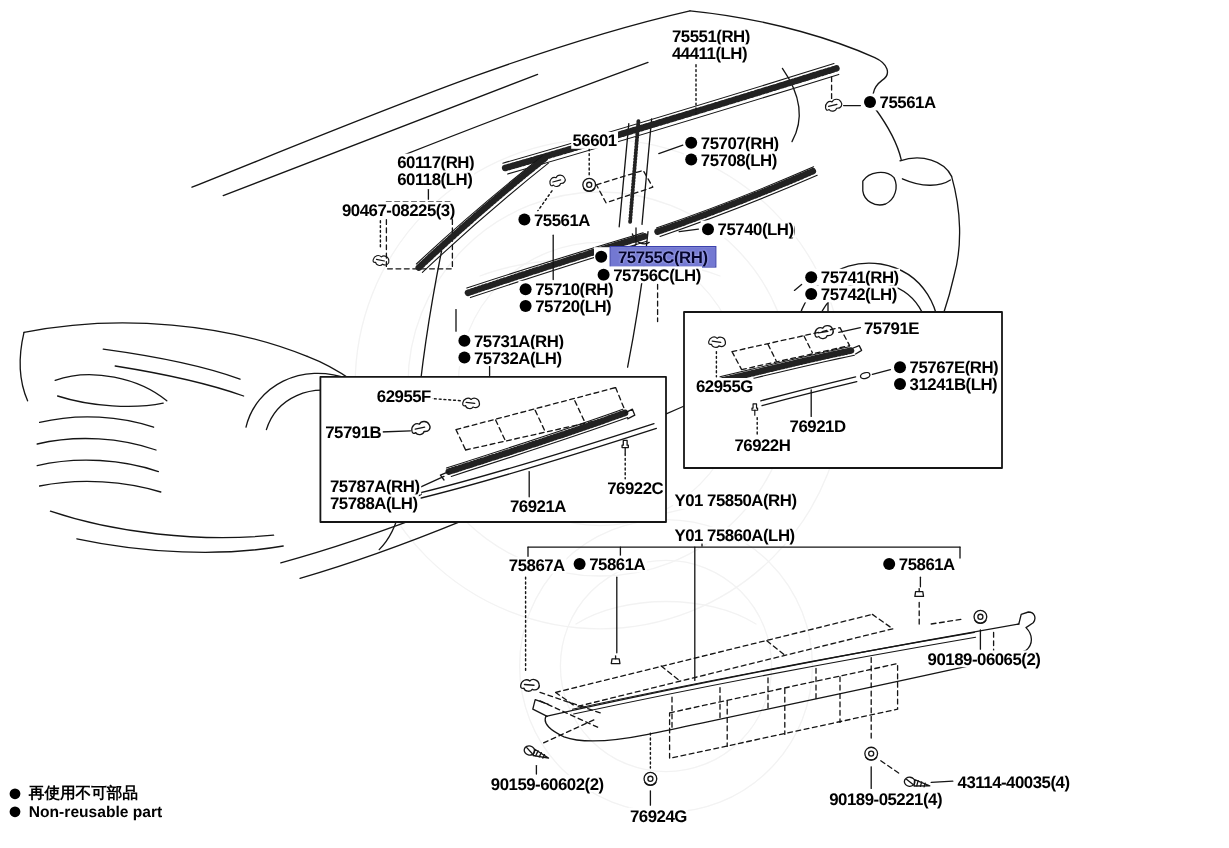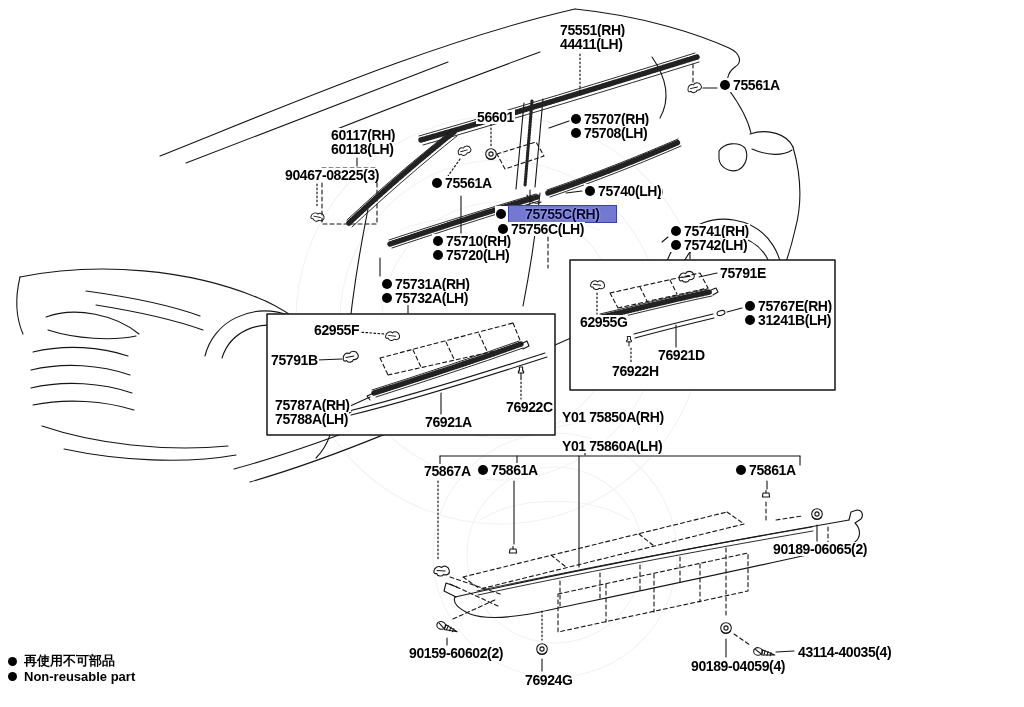--- a/index.html
+++ b/index.html
@@ -13,21 +13,21 @@
   #art .thin{stroke-width:0.9;}
   #art .dash{stroke-dasharray:4,3;}
   #art .dotl{stroke-dasharray:1.6,2.4;stroke-width:1.2;}
   #art .boxr{stroke-width:1.5;fill:#fff;}
   #art .wm{opacity:0.05;stroke:#555;stroke-width:2;}
   .lbl{position:absolute;display:flex;align-items:center;gap:3px;
        font-weight:700;font-size:14px;line-height:14px;letter-spacing:-0.4px;color:#000;
        background:#fff;padding:0 1px;white-space:nowrap;}
   .dot{width:10px;height:10px;border-radius:50%;background:#000;flex:0 0 auto;}
   .hl{background:#7378d2;outline:1.5px solid #3a40ad;color:#05052e;
-      text-shadow:0 0 2px #ccd0ff;padding:1px 16px;text-align:right;}
+      text-shadow:0 0 2px #ccd0ff;padding:1px 6px;text-align:right;}
   .legend{position:absolute;display:flex;align-items:center;gap:7px;
           font-weight:700;font-size:13px;color:#000;background:transparent;}
   .legend .dot{width:9px;height:9px;}
   .code{position:absolute;font-size:12px;font-weight:700;color:#ef4444;letter-spacing:0;}
 </style>
 </head>
 <body>
 
 <div id="stage">
 
@@ -368,21 +368,21 @@
 <div class="lbl" style="left:772px;top:542px">
       <span>90189-06065(2)</span>
     </div>
 <div class="lbl" style="left:408px;top:646px">
       <span>90159-60602(2)</span>
     </div>
 <div class="lbl" style="left:524px;top:673px">
       <span>76924G</span>
     </div>
 <div class="lbl" style="left:690px;top:659px">
-      <span>90189-04059(4)</span>
+      <span>90189-05221(4)</span>
     </div>
 <div class="lbl" style="left:797px;top:645px">
       <span>43114-40035(4)</span>
     </div>
 
 <div class="legend" style="left:8px;top:652px">
       <span class="dot"></span>
       <span>再使用不可部品</span>
     </div>
 <div class="legend" style="left:8px;top:669px">

